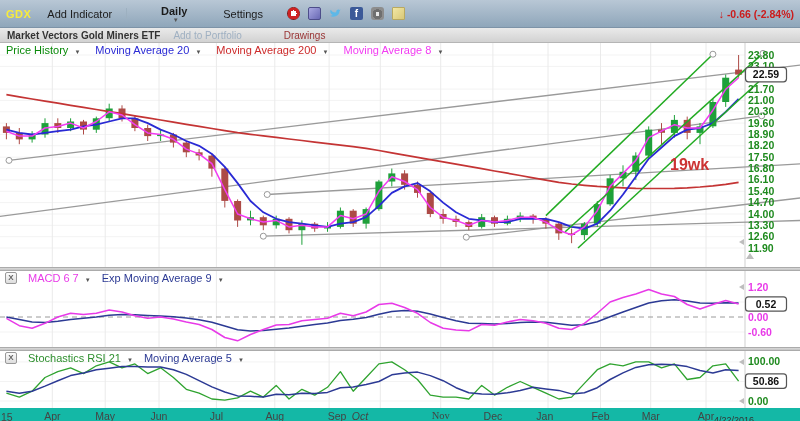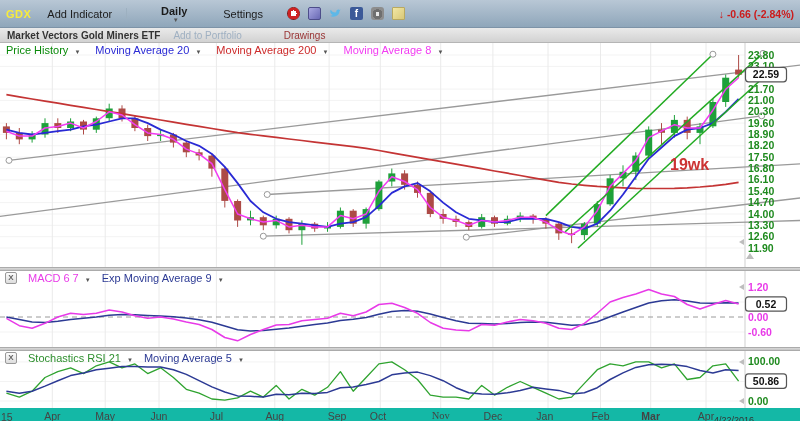--- a/index.html
+++ b/index.html
@@ -375,22 +375,22 @@
 
   <div class="xaxis" id="xaxis">
     <span class="ylab">15</span>
     <span class="enddate">4/22/2016</span>
   <div class="mlab" style="left: 52.3px;">Apr</div>
       <div class="mlab" style="left: 105.2px;">May</div>
       <div class="mlab" style="left: 159px;">Jun</div>
       <div class="mlab" style="left: 216.4px;">Jul</div>
       <div class="mlab" style="left: 274.8px;">Aug</div>
       <div class="mlab" style="left: 329.1px; margin-left: 8px;">Sep</div>
-      <div class="mlab" style="left: 378px;">Oct</div>
+      <div class="mlab" style="left: 360px; font-style: italic;">Oct</div>
       <div class="mlab" style="left: 440.7px; font-family: Liberation Serif, serif;">Nov</div>
       <div class="mlab" style="left: 492.9px;">Dec</div>
       <div class="mlab" style="left: 548px;">Jan<div>2016</div></div>
       <div class="mlab" style="left: 600.5px;">Feb</div>
-      <div class="mlab" style="left: 650.7px; font-weight: bold;">Mar</div>
+      <div class="mlab" style="left: 650.7px;">Mar</div>
       <div class="mlab" style="left: 706px;">Apr</div>
     </div>
 
 </div>
 
 </body></html>

